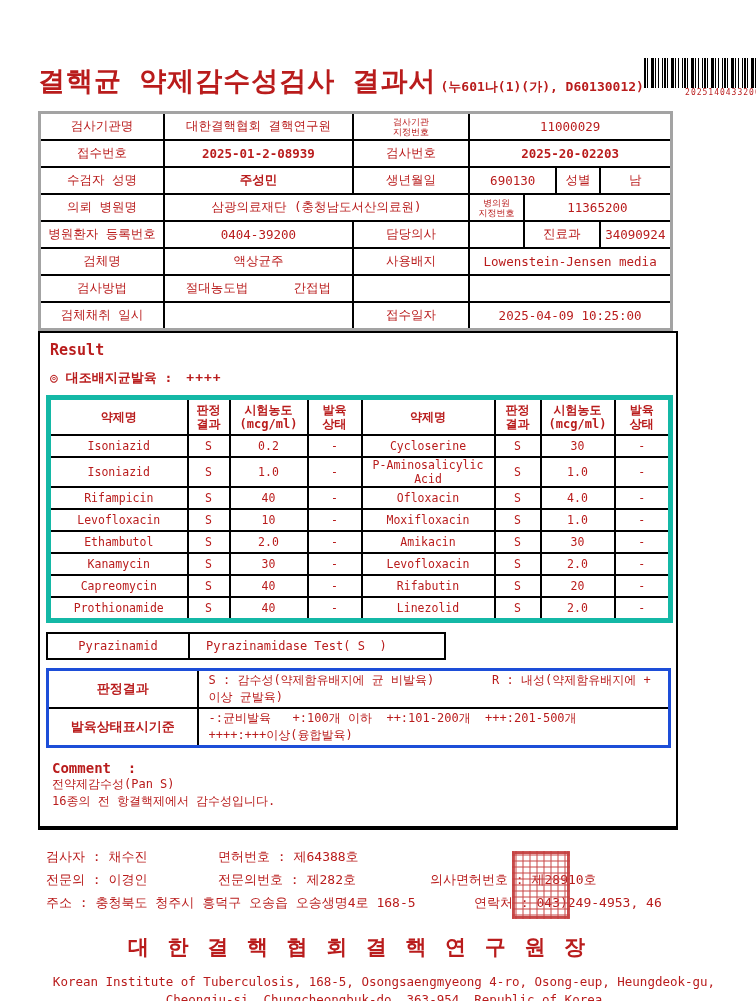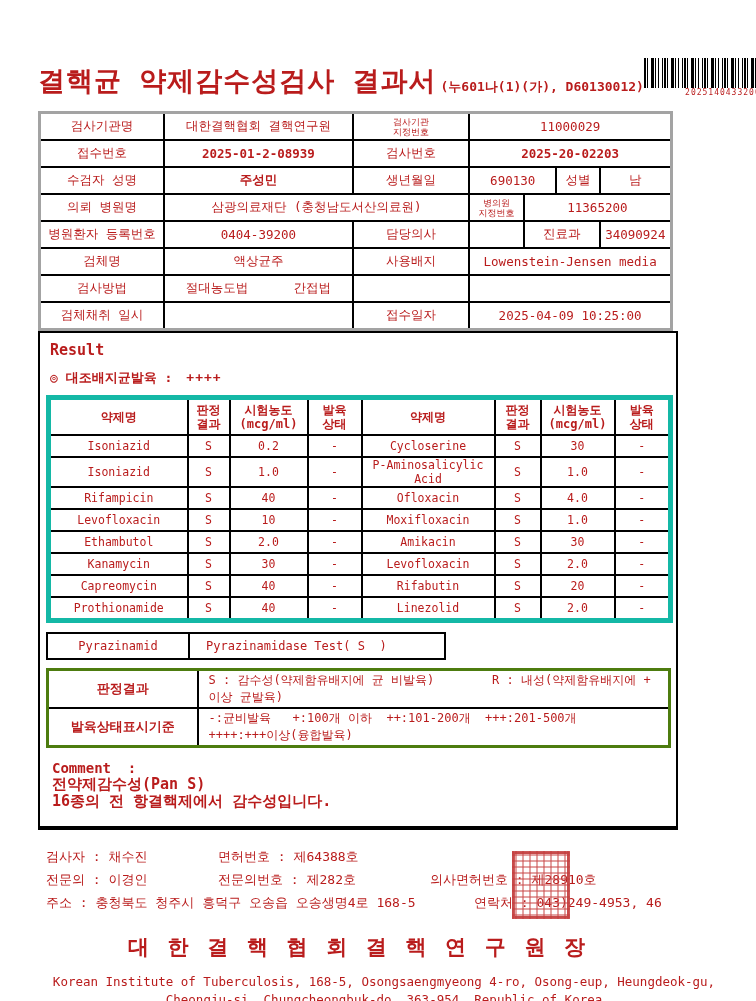--- a/index.html
+++ b/index.html
@@ -41,27 +41,27 @@
     padding:6px 6px 16px 6px;min-height:400px;box-sizing:border-box;
   }
   .result-heading{font-size:15px;font-weight:bold;margin:2px 0 10px 4px;}
   .control-line{font-size:13px;font-weight:bold;margin:0 0 8px 4px;}
   .control-line .plus{font-weight:bold;margin-left:14px;letter-spacing:1px;}
   .drug-table{width:622px;border:5px solid #14b8a6;}
   .drug-table td{font-size:11.5px;height:20px;padding:0 1px;}
   .drug-table .hdr td{font-weight:bold;font-size:12px;height:34px;line-height:14px;}
   .pza-table{width:398px;margin-top:9px;border:2px solid #000;}
   .pza-table td{height:24px;font-size:12px;}
-  .legend-table{width:622px;margin-top:8px;border:3px solid #4d7c0f;}
+  .legend-table{width:622px;margin-top:8px;border:3px solid #1d4ed8;}
   .legend-table td{height:36px;font-size:12px;}
   .legend-table td.lg-label{font-weight:bold;font-size:13px;}
   .legend-table td.lg-text{text-align:left;padding-left:10px;}
   .comment-row{display:flex;margin:12px 0 0 6px;flex-direction:column;}
   .comment-label{font-size:14px;font-weight:bold;white-space:pre;width:108px;}
-  .comment-lines{font-size:15px;line-height:17px;font-weight:bold;}
+  .comment-lines{font-size:12px;line-height:17px;}
 
   
   .staff{margin:18px 0 0 8px;font-size:13px;}
   .staff-line{height:23px;white-space:nowrap;}
   .pair .lbl,.pair .sep,.pair .val{display:inline;}
   .pair{display:inline-block;}
   .staff-line-0 .pair:nth-child(1){width:172px;}
   .staff-line-1 .pair:nth-child(1){width:172px;}
   .staff-line-1 .pair:nth-child(2){width:212px;}
   .staff-line-2 .pair:nth-child(1){width:428px;}

